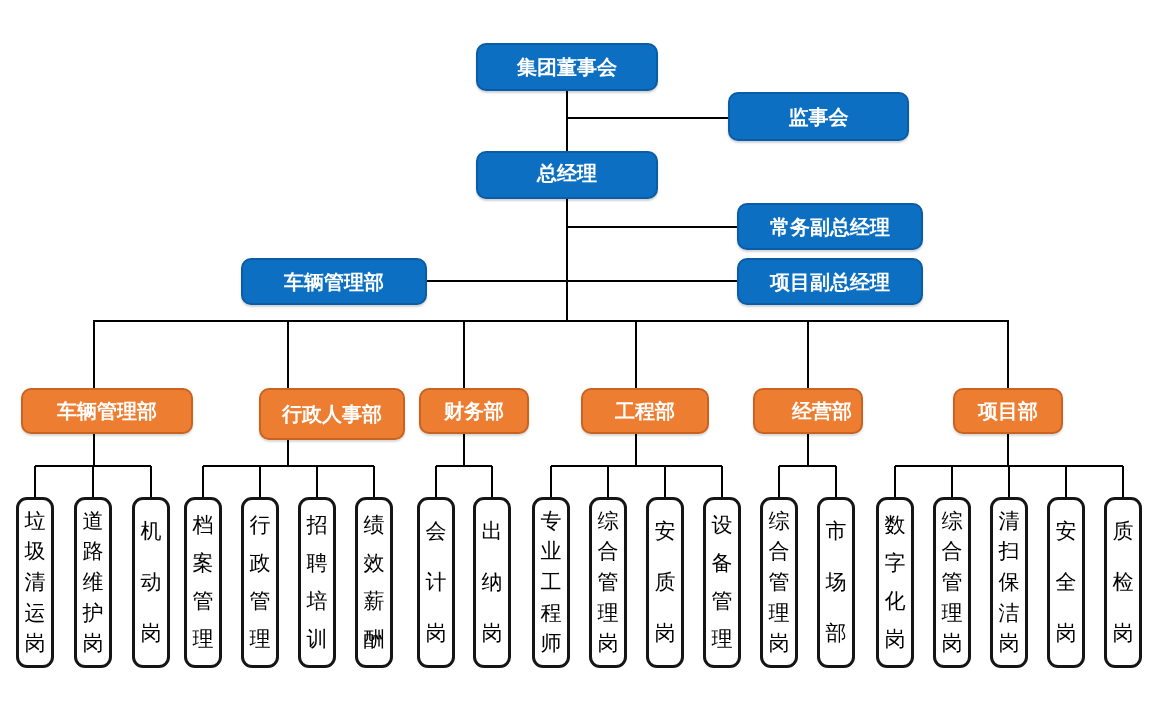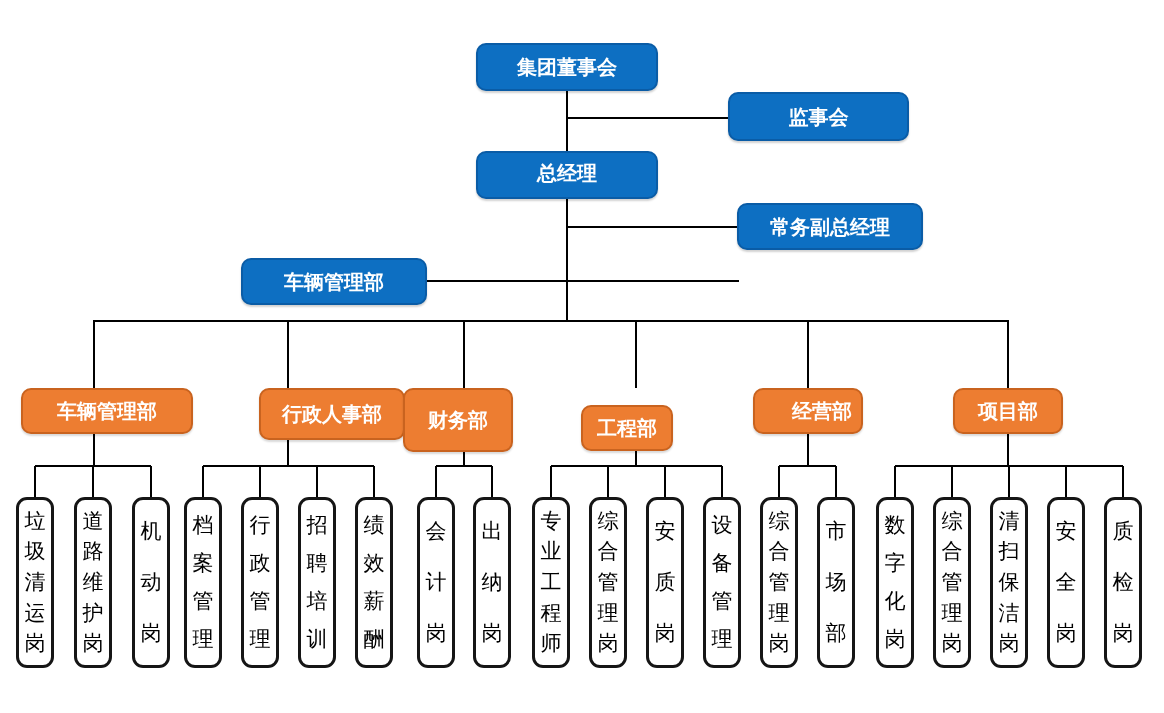--- a/index.html
+++ b/index.html
@@ -68,28 +68,29 @@
   <div class="node exec" style="left:476px;top:43px;width:182px;height:48px;">集团董事会</div>
 
   <div class="node exec" style="left:728px;top:92px;width:181px;height:49px;">监事会</div>
 
   <div class="node exec" style="left:476px;top:151px;width:182px;height:48px;font-family:Liberation Mono, monospace;">总经理</div>
 
   <div class="node exec" style="left:737px;top:203px;width:186px;height:47px;">常务副总经理</div>
 
   <div class="node exec" style="left:241px;top:258px;width:186px;height:47px;">车辆管理部</div>
 
+  <div class="node exec" style="left:737px;top:258px;width:186px;height:47px;">项目副总经理</div>
 
   <div class="node dept" style="left:21px;top:388px;width:172px;height:46px;">车辆管理部</div>
 
   <div class="node dept" style="left:215px;top:388px;width:146px;height:52px;margin-left:44px;">行政人事部</div>
 
-  <div class="node dept" style="left:403px;top:388px;width:110px;height:64px;">财务部</div>
-
-  <div class="node dept" style="left:581px;top:405px;width:92px;height:46px;">工程部</div>
+  <div class="node dept" style="left:419px;top:388px;width:110px;height:46px;">财务部</div>
+
+  <div class="node dept" style="left:581px;top:388px;width:128px;height:46px;">工程部</div>
 
   <div class="node dept" style="left:753px;top:388px;width:110px;height:46px;padding-left:28px;">经营部</div>
 
   <div class="node dept" style="left:953px;top:388px;width:110px;height:46px;">项目部</div>
 
   <div class="node pos" style="left:16px;top:497px;width:38px;height:171px;">
       <span>垃</span>
       <span>圾</span>
       <span>清</span>
       <span>运</span>

